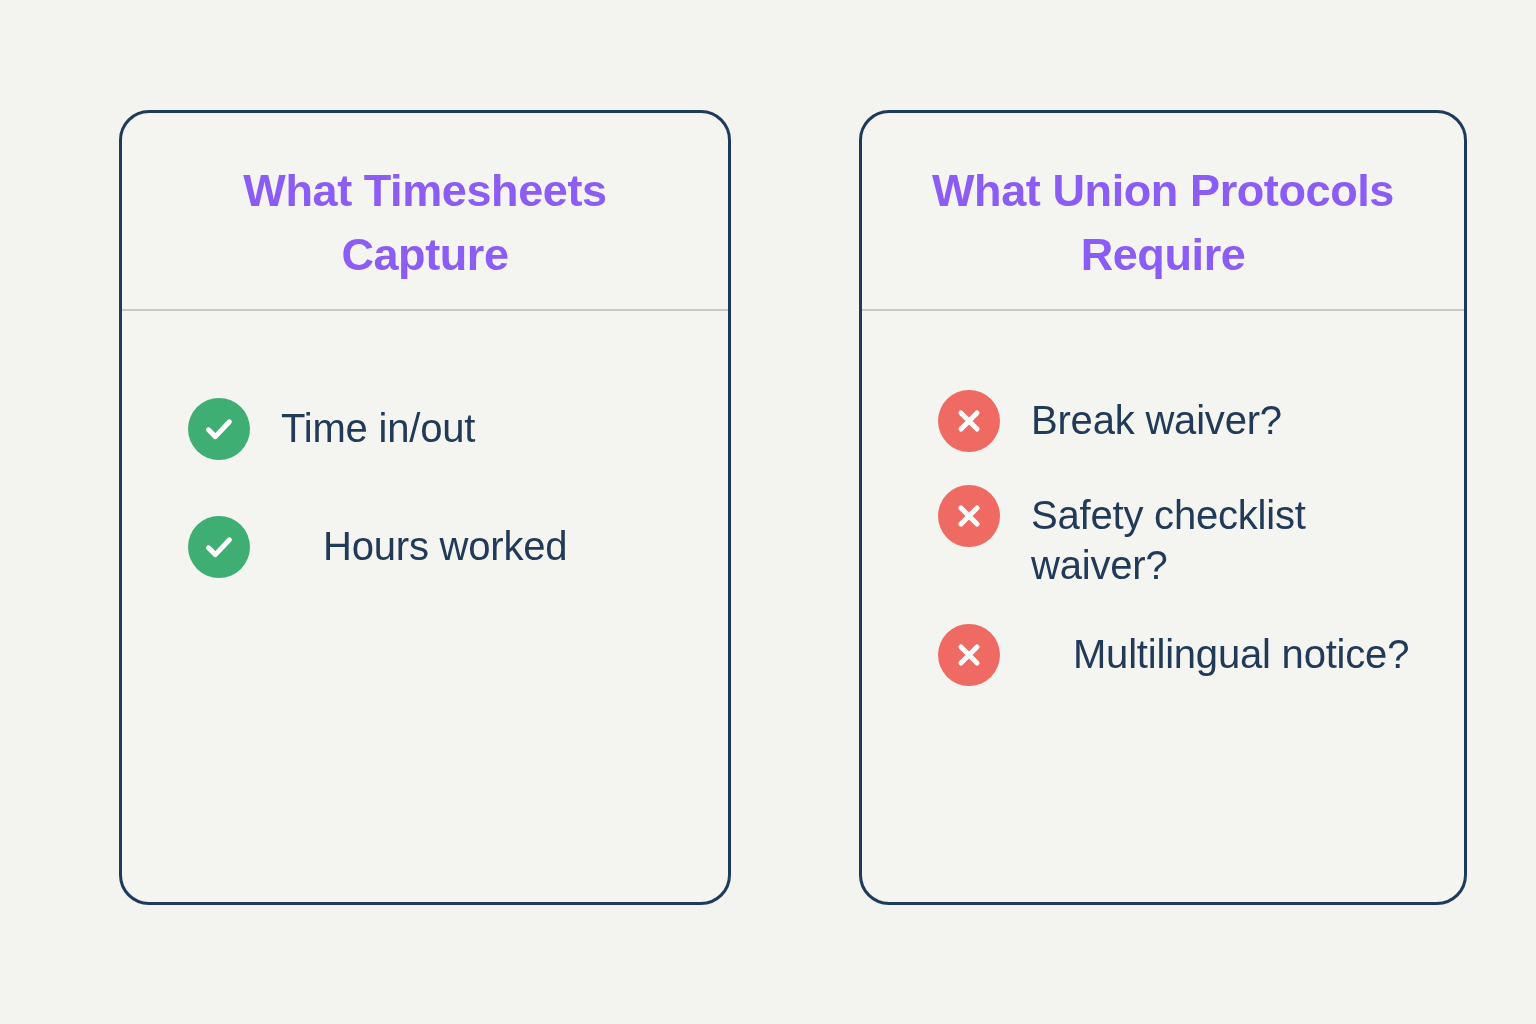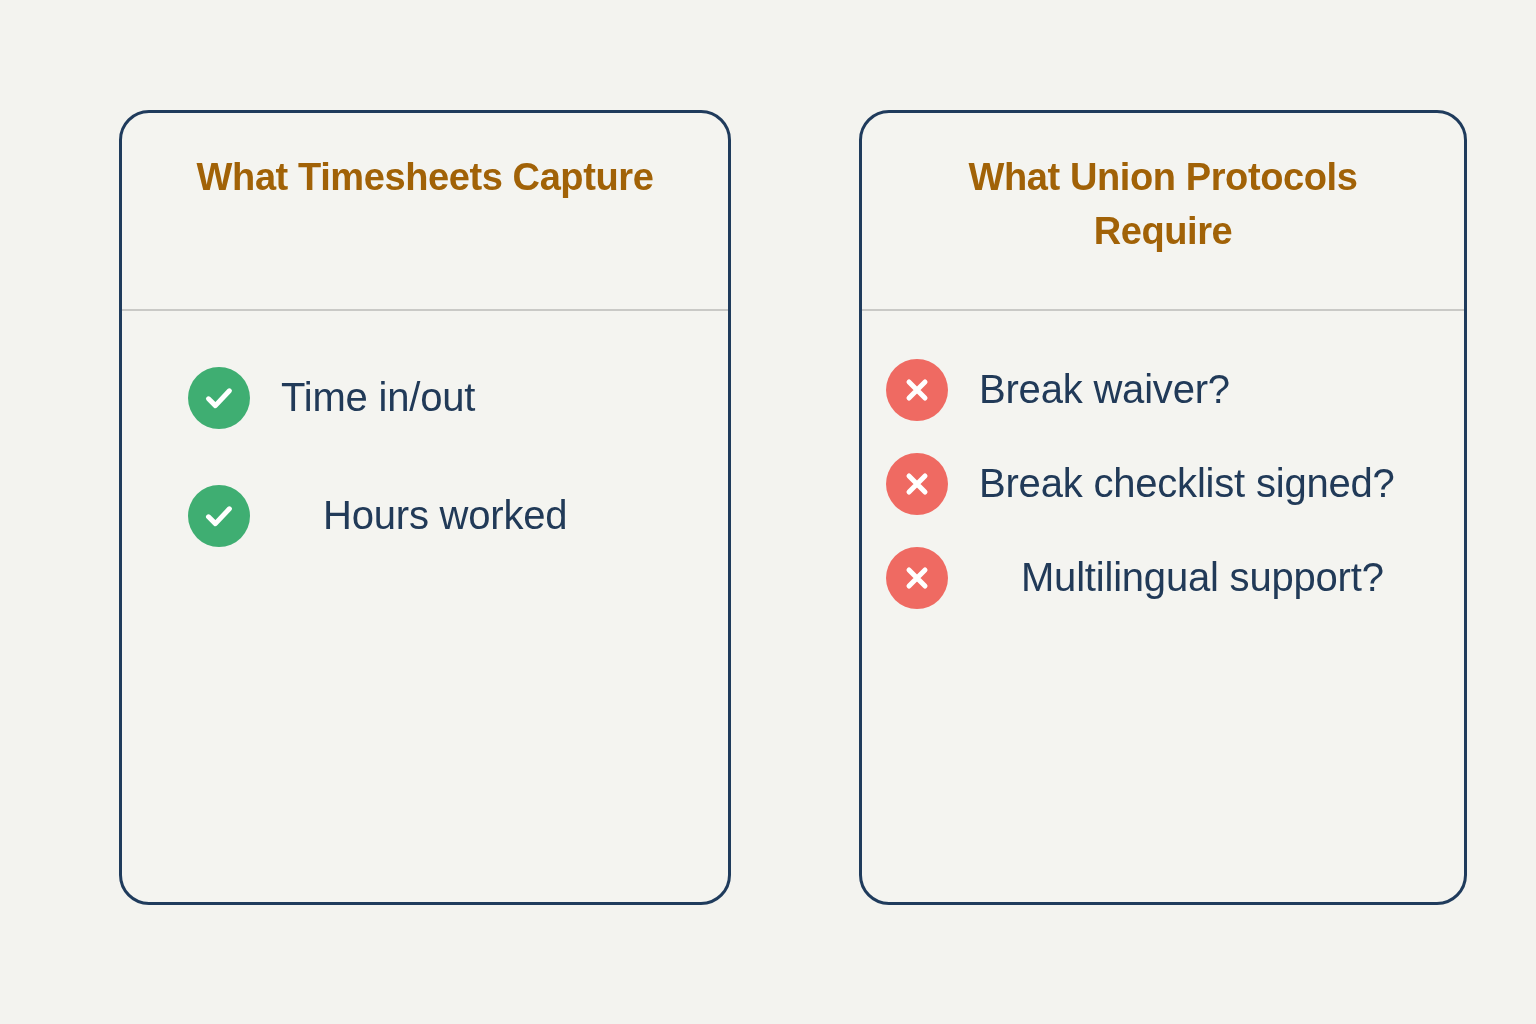--- a/index.html
+++ b/index.html
@@ -47,25 +47,25 @@
   .card-header {
     box-sizing: border-box;
     padding: 38px 34px 0 34px;
     height: 196px;
     display: flex;
     align-items: flex-start;
     justify-content: center;
   }
 
   .card-title {
-    margin: 0;
-    font-size: 38px;
+    margin: 8px;
+    font-size: 45px;
     line-height: 1.42;
     font-weight: bold;
-    color: #a16207;
+    color: #8b5cf6;
     text-align: center;
     letter-spacing: -0.4px;
     max-width: 100%;
   }
 
   .divider {
     height: 2px;
     background: #c9c9c6;
     margin: 0;
     width: 100%;
@@ -80,20 +80,21 @@
   .item-list {
     list-style: none;
     margin: 0;
     padding: 0;
   }
 
   .list-item {
     display: flex;
     align-items: flex-start;
     margin-bottom: 26px;
+    margin-top: 31px;
   }
 
   .list-item:last-child {
     margin-bottom: 0;
     gap: 42px;
   }
 
   .status-icon {
     flex: 0 0 auto;
     width: 62px;
@@ -125,21 +126,21 @@
     letter-spacing: -0.2px;
     padding-left: 31px;
     padding-top: 7px;
   }
 
   .card-left .list-item {
     margin-bottom: 54px;
   }
 
   .card-right .card-body {
-    padding-left: 24px;
+    padding-left: 76px;
     padding-top: 46px;
   }
 
   .card-right .list-item {
     margin-bottom: 30px;
   }
 </style>
 </head>
 <body>
 
@@ -191,30 +192,30 @@
           </span>
           <span class="item-label">Break waiver?</span>
         </li>
 
         <li class="list-item">
           <span class="status-icon icon-cross">
             <svg width="32" height="32" viewBox="0 0 32 32" aria-hidden="true">
               <path d="M8 8 L24 24 M24 8 L8 24" fill="none" stroke="#ffffff" stroke-width="5" stroke-linecap="round"></path>
             </svg>
           </span>
-          <span class="item-label">Break checklist signed?</span>
+          <span class="item-label">Safety checklist waiver?</span>
         </li>
 
 
         <li class="list-item">
           <span class="status-icon icon-cross">
             <svg width="32" height="32" viewBox="0 0 32 32" aria-hidden="true">
               <path d="M8 8 L24 24 M24 8 L8 24" fill="none" stroke="#ffffff" stroke-width="5" stroke-linecap="round"></path>
             </svg>
           </span>
-          <span class="item-label">Multilingual support?</span>
+          <span class="item-label">Multilingual notice?</span>
         </li>
 
       </ul>
     </div>
   </section>
 
 </div>
 
 </body></html>

